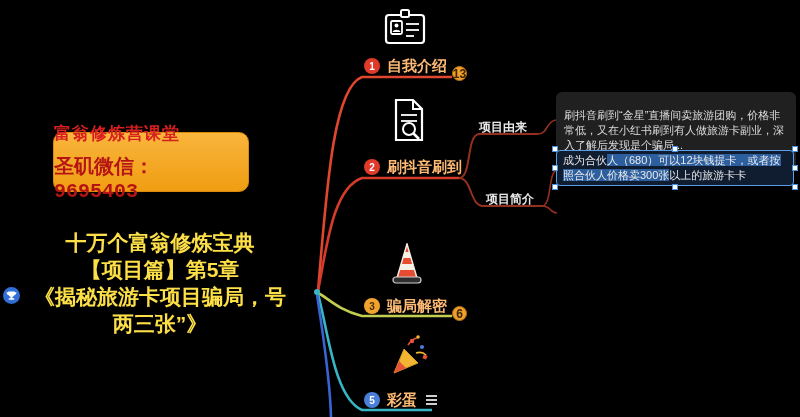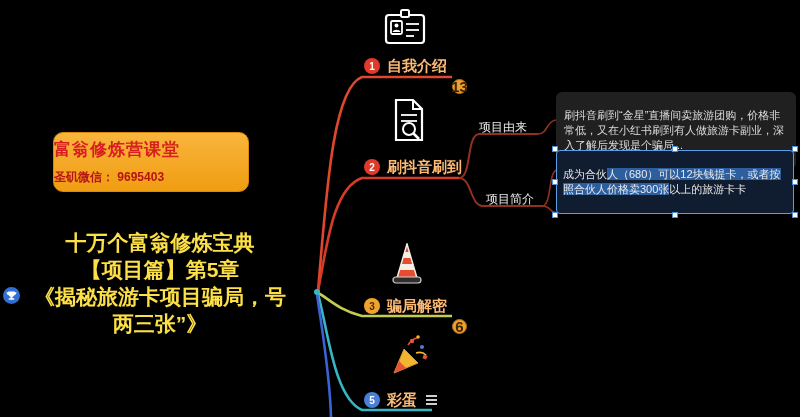--- a/index.html
+++ b/index.html
@@ -10,21 +10,21 @@
   #connectors{position:absolute;left:0;top:0;z-index:0;}
 
   
   .promo-box{
     position:absolute;left:53px;top:132px;width:194px;height:58px;z-index:2;
     background:linear-gradient(#f9b53c,#f09d12);
     border:1px solid #d88a0a;border-radius:10px;
     display:flex;flex-direction:column;align-items:flex-start;justify-content:center;gap:8px;
   }
   .promo-line1{font-size:17px;font-weight:800;color:#d81f1f;letter-spacing:1px;}
-  .promo-line2{font-size:12px;font-weight:800;color:#b61414;}
+  .promo-line2{font-size:20px;font-weight:800;color:#b61414;font-family:Liberation Mono, monospace;}
   .headline{
     position:absolute;left:8px;top:229px;width:304px;z-index:2;
     text-align:center;color:#fde047;font-weight:800;font-size:21px;line-height:27px;
   }
   .trophy-badge{
     position:absolute;left:3px;top:287px;width:17px;height:17px;border-radius:50%;
     background:#2f6fd6;display:flex;align-items:center;justify-content:center;z-index:3;
   }
 
   
@@ -35,39 +35,39 @@
     color:#fff;font-size:10px;font-weight:700;
   }
   .num-red{background:#e03a2a;}
   .num-orange{background:#f0a32f;color:#4a2c00;}
   .num-blue{background:#4a7fd8;}
   .branch-label{color:#fdba74;font-size:15px;font-weight:600;white-space:nowrap;}
   .collapse-badge{
     position:absolute;width:15px;height:15px;border-radius:50%;z-index:3;
     background:#ef9f2e;border:1px solid #b86f12;box-sizing:border-box;
     display:flex;align-items:center;justify-content:center;
-    color:#3d2500;font-size:15px;font-weight:700;margin-top:13px;
+    color:#3d2500;font-size:12px;font-weight:700;
   }
   .notes-icon{display:flex;flex-direction:column;gap:2.5px;margin-left:2px;}
   .notes-icon i{display:block;width:11px;height:1.6px;background:#cfcfcf;}
 
   .mm-icon{position:absolute;z-index:2;line-height:0;}
 
   
-  .sub-label{position:absolute;z-index:2;color:#e9e9e9;font-size:12px;font-weight:400;white-space:nowrap;}
+  .sub-label{position:absolute;z-index:2;color:#e9e9e9;font-size:12px;font-weight:700;white-space:nowrap;}
 
   
   .note-block{
     position:absolute;z-index:2;width:224px;background:#202020;border-radius:6px;
     padding:16px 8px;color:#dedede;font-size:11px;line-height:15px;
   }
   .note-selected-wrap{position:absolute;z-index:4;left:556px;top:150px;}
   .note-selected{
     width:224px;background:#101c30;border:1.5px solid #5a9de8;border-radius:4px;
-    padding:16px 6px;color:#eaeaea;font-size:11px;line-height:15px;
+    padding:2px 6px;color:#eaeaea;font-size:11px;line-height:15px;
   }
   .note-selected .sel-text{background:#2d5f9e;}
   .handle{
     position:absolute;width:6px;height:6px;background:#fff;border:1px solid #4a8fe0;
     box-sizing:border-box;z-index:5;
   }
 </style>
 </head>
 <body>
 

